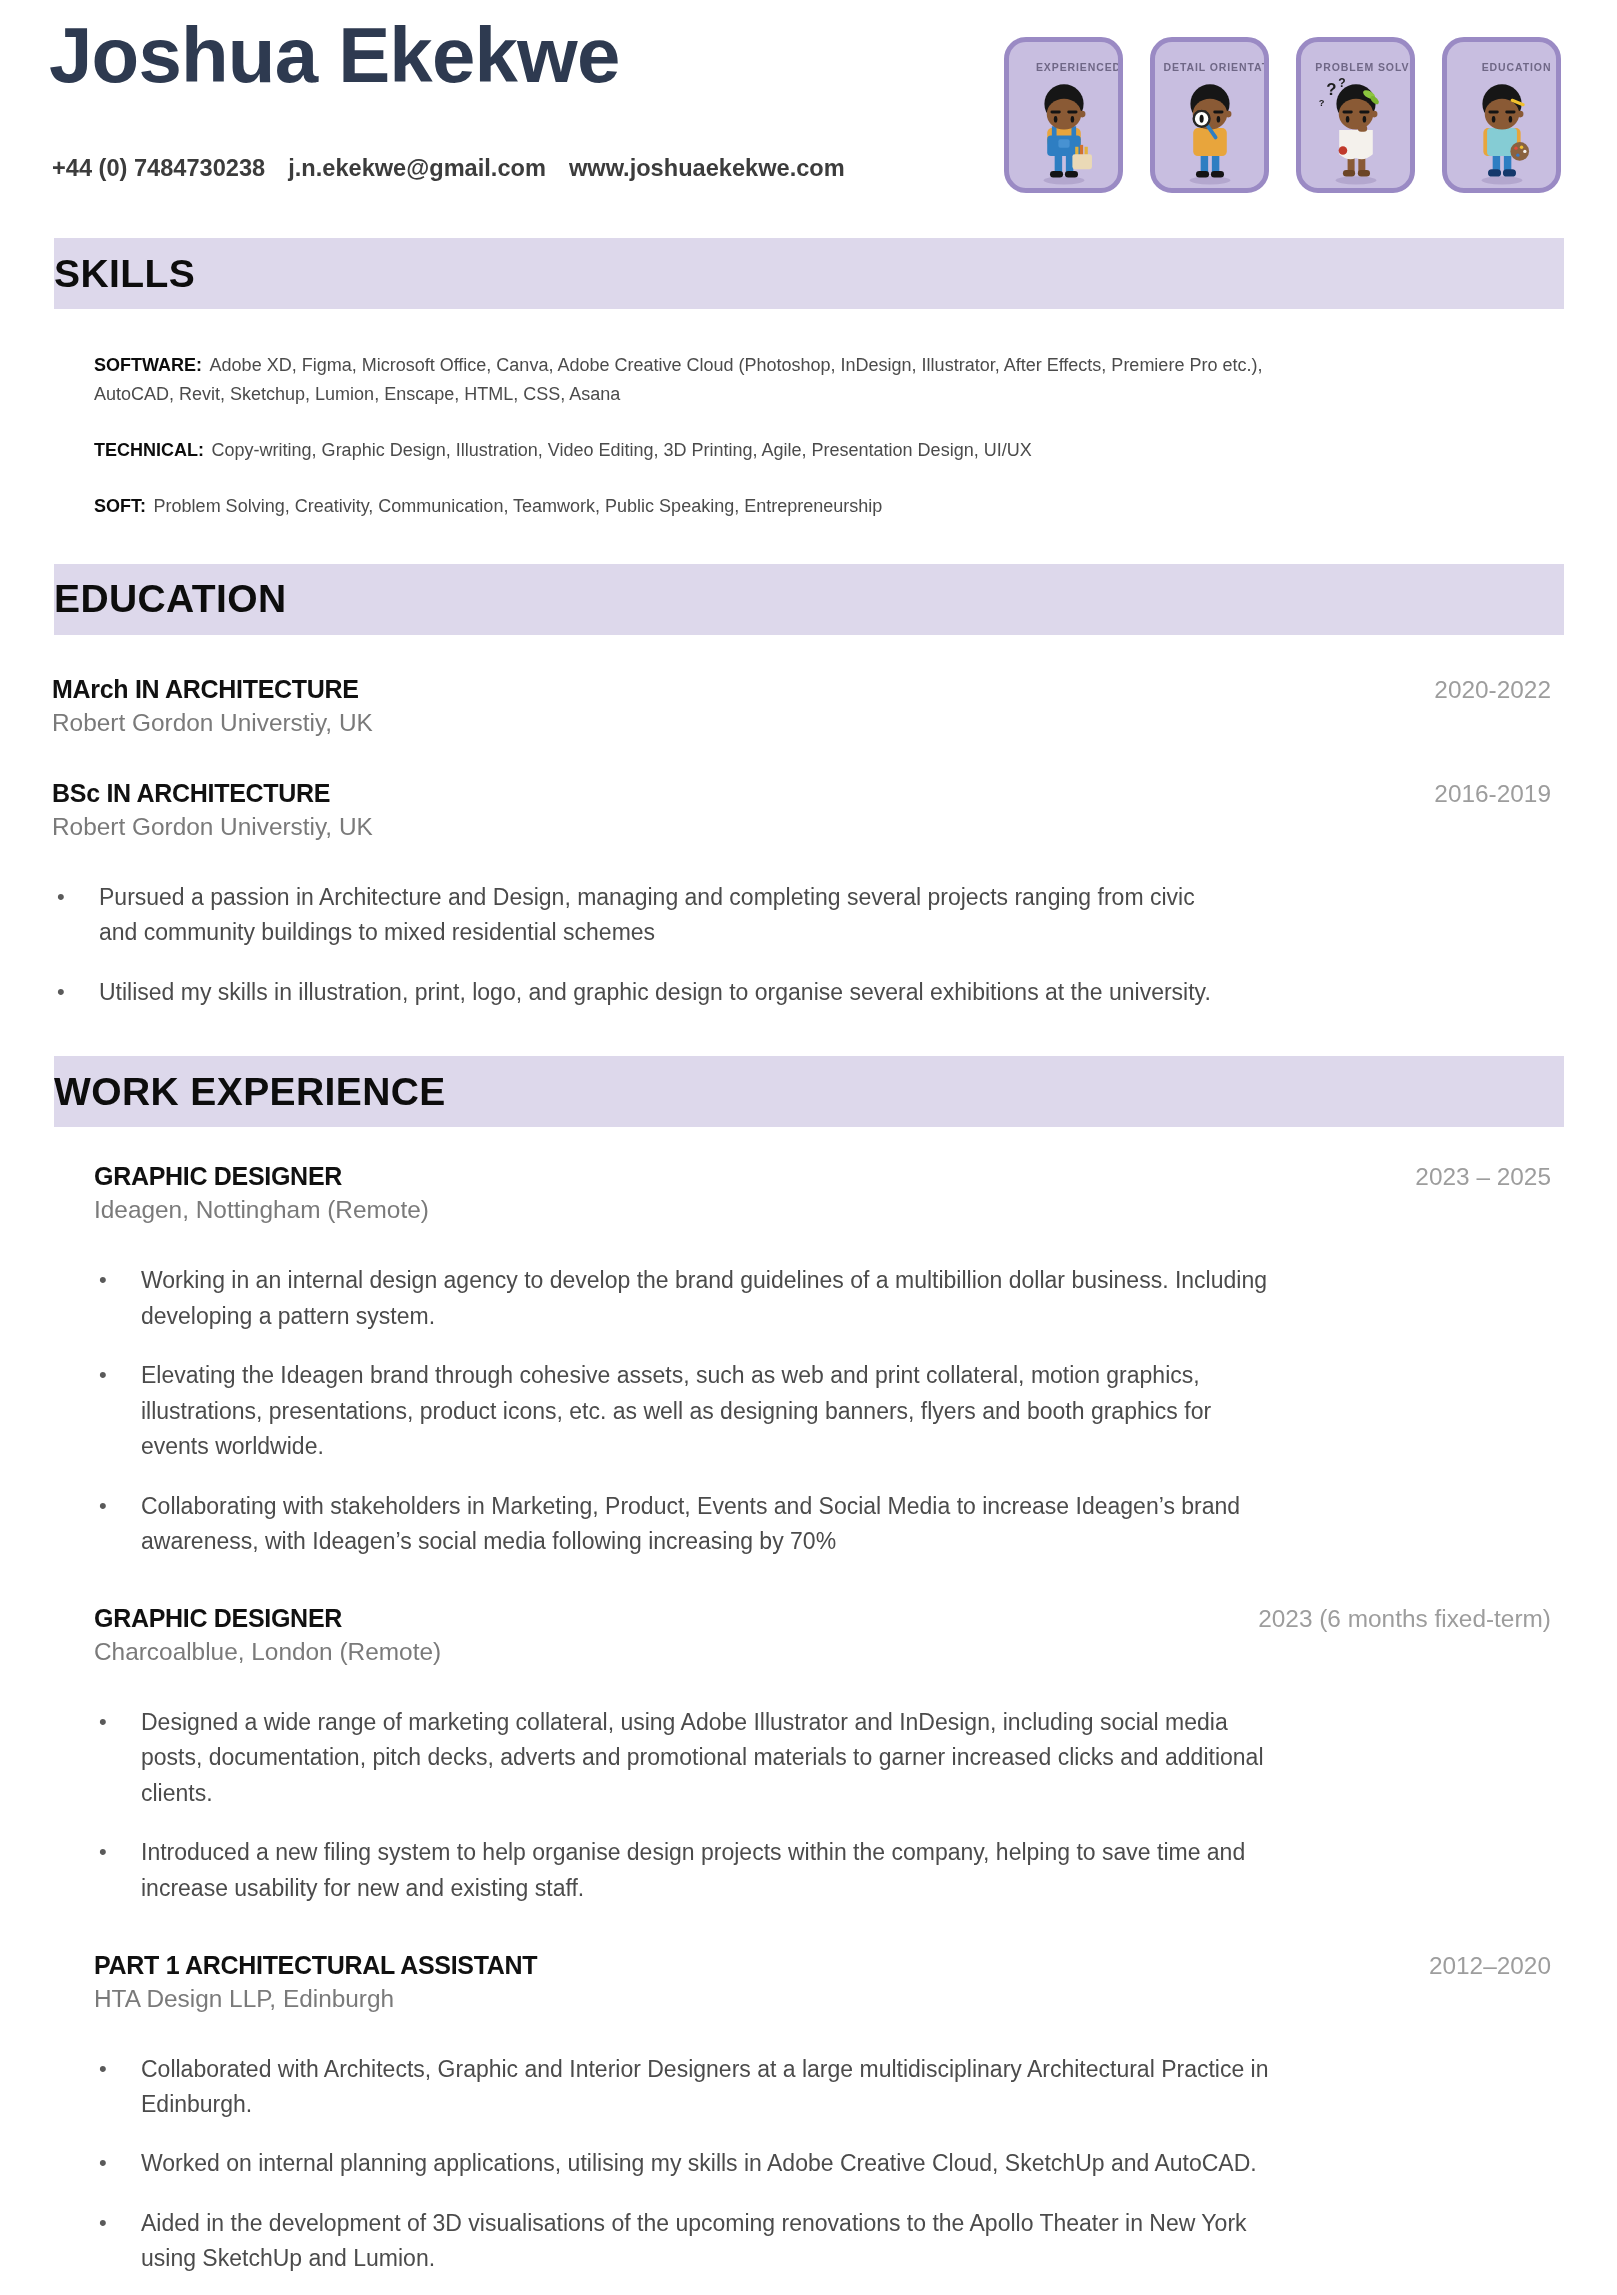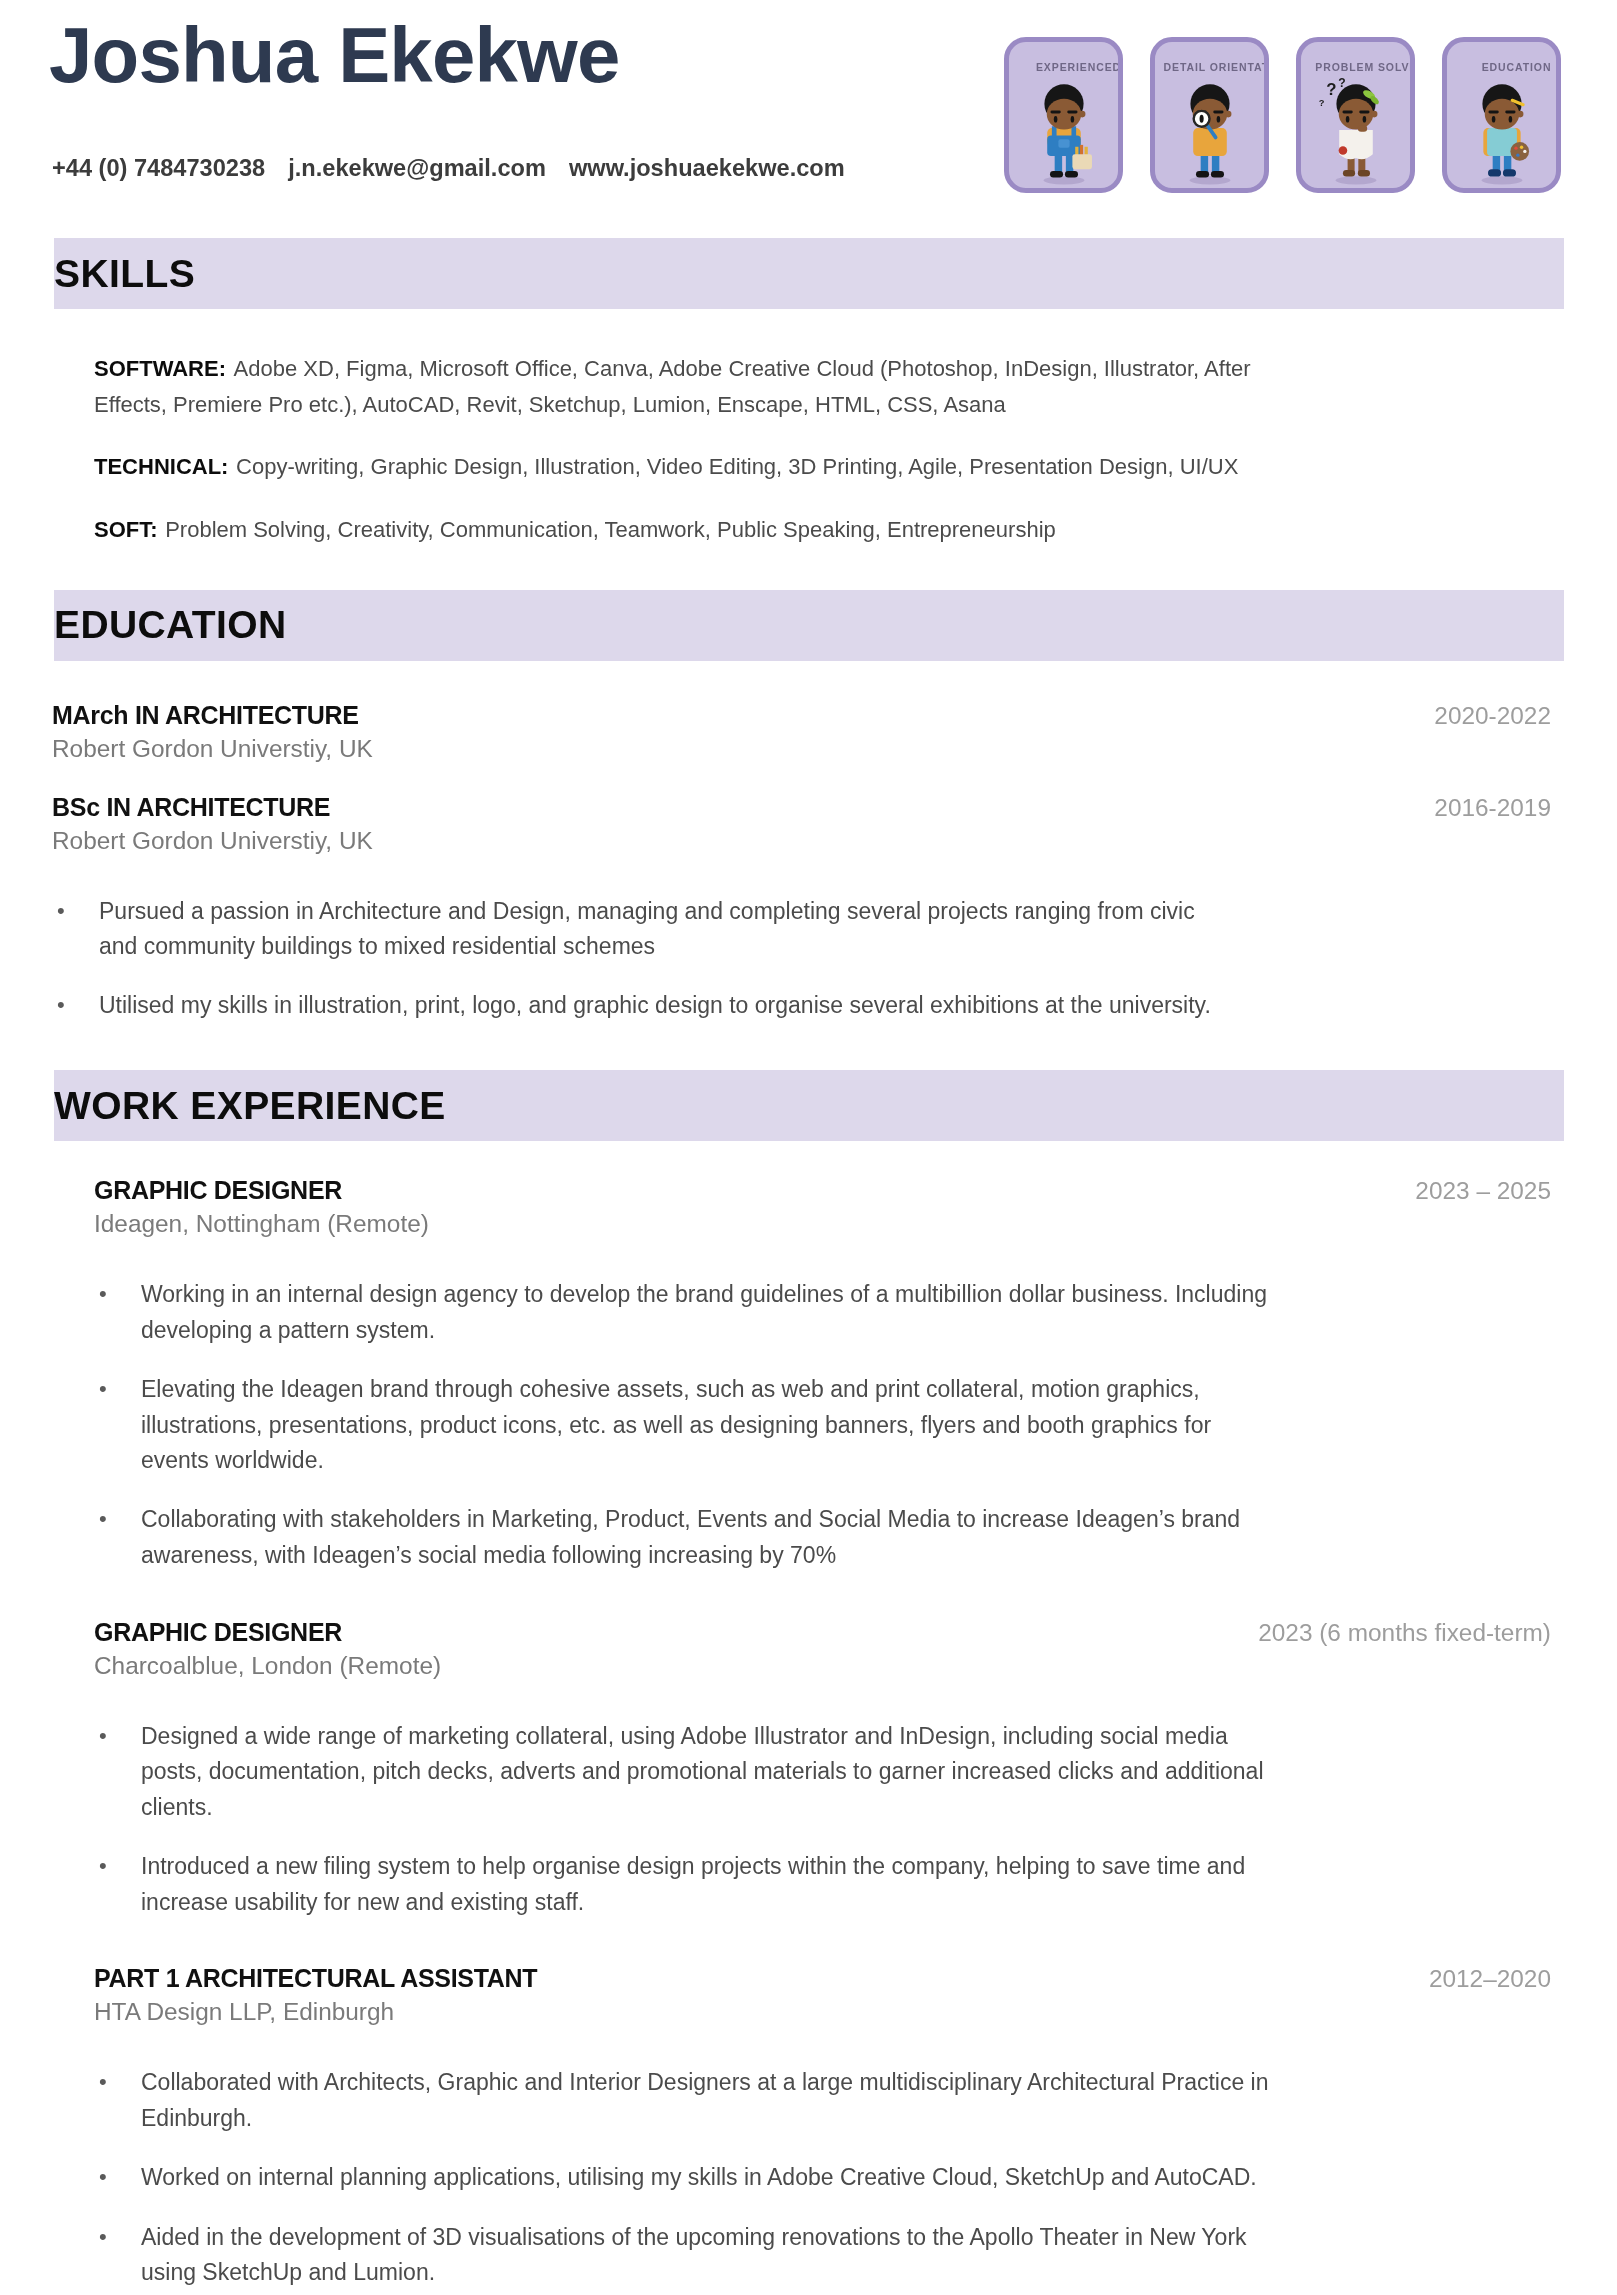--- a/index.html
+++ b/index.html
@@ -33,36 +33,36 @@
 
   
   .bar {
     margin:0 54px; height:71px; background:#ddd8eb;
     display:flex; align-items:center; 
   }
   .bar span { font-size:39px; font-weight:bold; color:#0d0d0d; letter-spacing:0.4px; }
 
   
   .skills-body { padding:42px 67px 0 94px; }
-  .skill-group { font-size:22px; line-height:1.62; max-width:1205px; margin-bottom:27px; }
+  .skill-group { font-size:18px; line-height:1.62; max-width:1205px; margin-bottom:27px; }
   .skill-label { font-weight:bold; color:#0c0c0c; margin-right:7.6px; }
   .skill-text { color:#4b4b4b; }
   .skills-body .skill-group:last-child { margin-bottom:0; }
 
   .bar.edu  { margin-top:42px; }
   .bar.work { margin-top:46px; }
 
   
   .edu-body  { padding:40px 67px 0 52px; }
   .work-body { padding:35px 67px 0 94px; }
   .entry-head { display:flex; justify-content:space-between; align-items:baseline; }
   .entry-title { font-size:25px; font-weight:bold; color:#111111; letter-spacing:-0.3px; }
   .entry-date  { font-size:24.4px; color:#9d9d9d; white-space:nowrap; }
   .entry-sub   { font-size:24.4px; color:#7a7a7a; margin-top:5px; }
-  .entry + .entry { margin-top:30px; }
+  .entry + .entry { margin-top:42px; }
 
   .bullets { margin-top:39px; }
   .bullet {
     position:relative; padding-left:47px; max-width:1180px;
     font-size:23px; line-height:1.55; color:#4b4b4b;
   }
   .bullet::before {
     content:"\2022"; position:absolute; left:5px; top:0;
     color:#5a5a5a; font-size:22px;
   }

